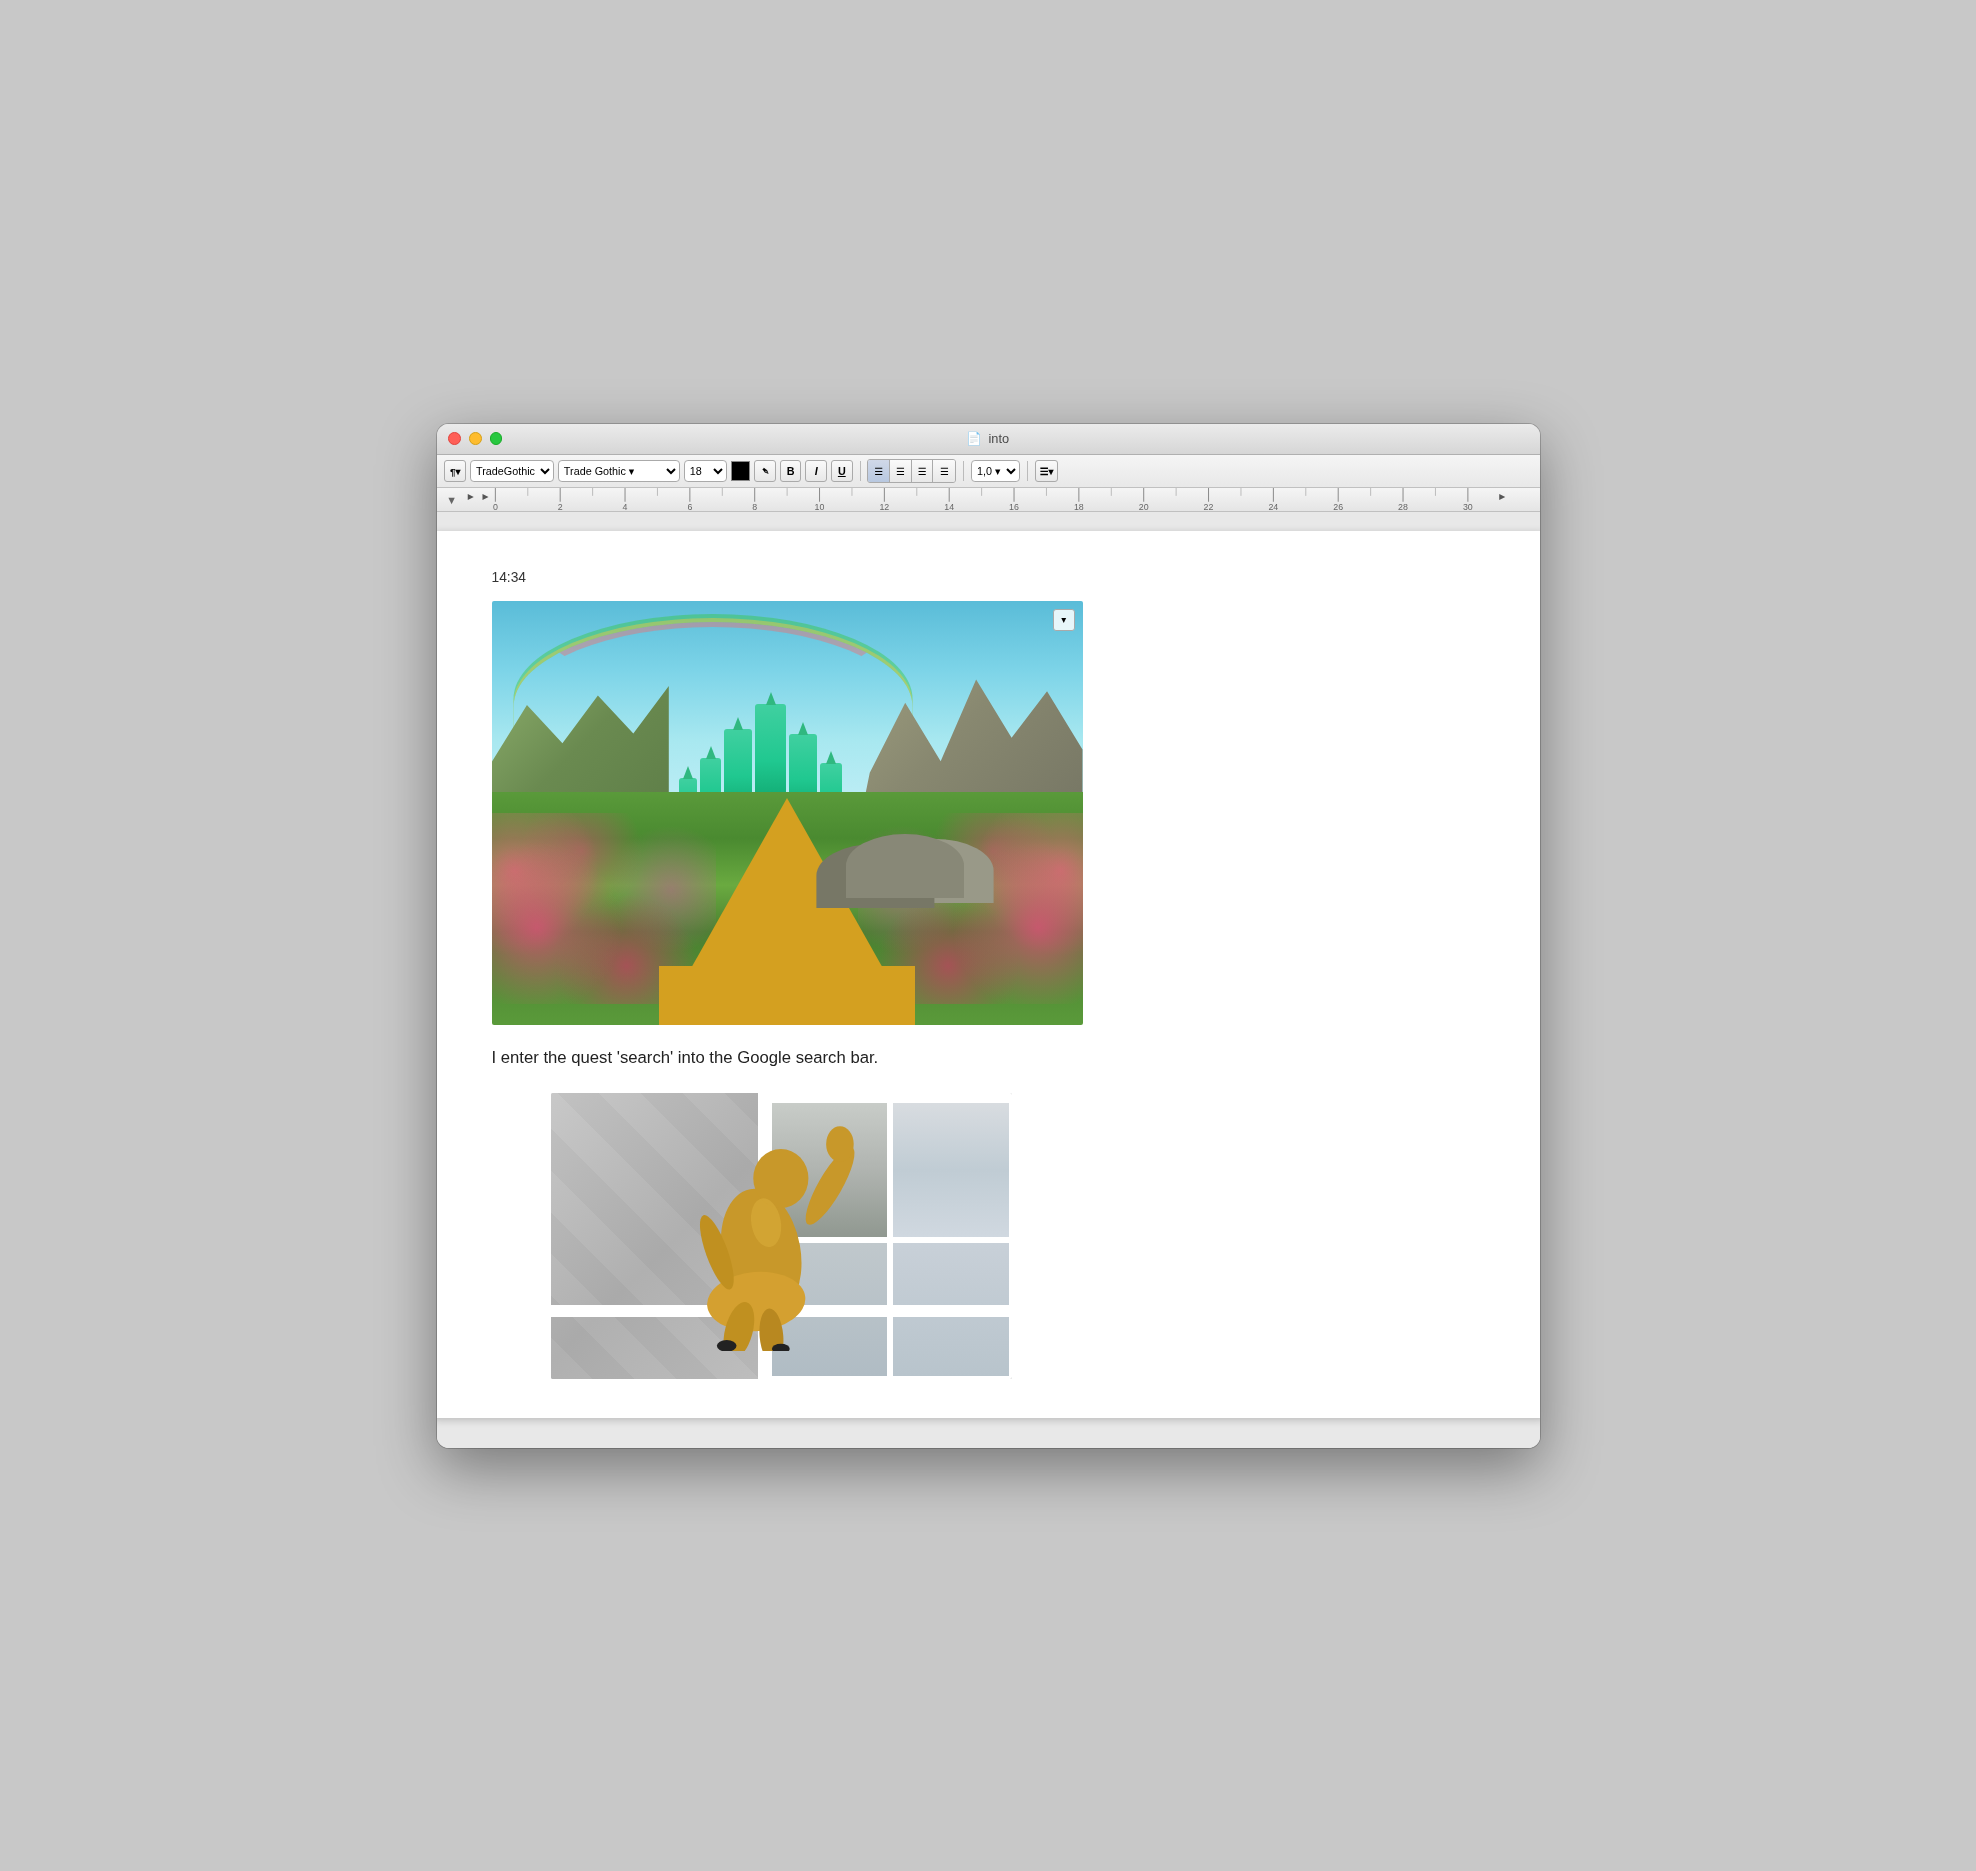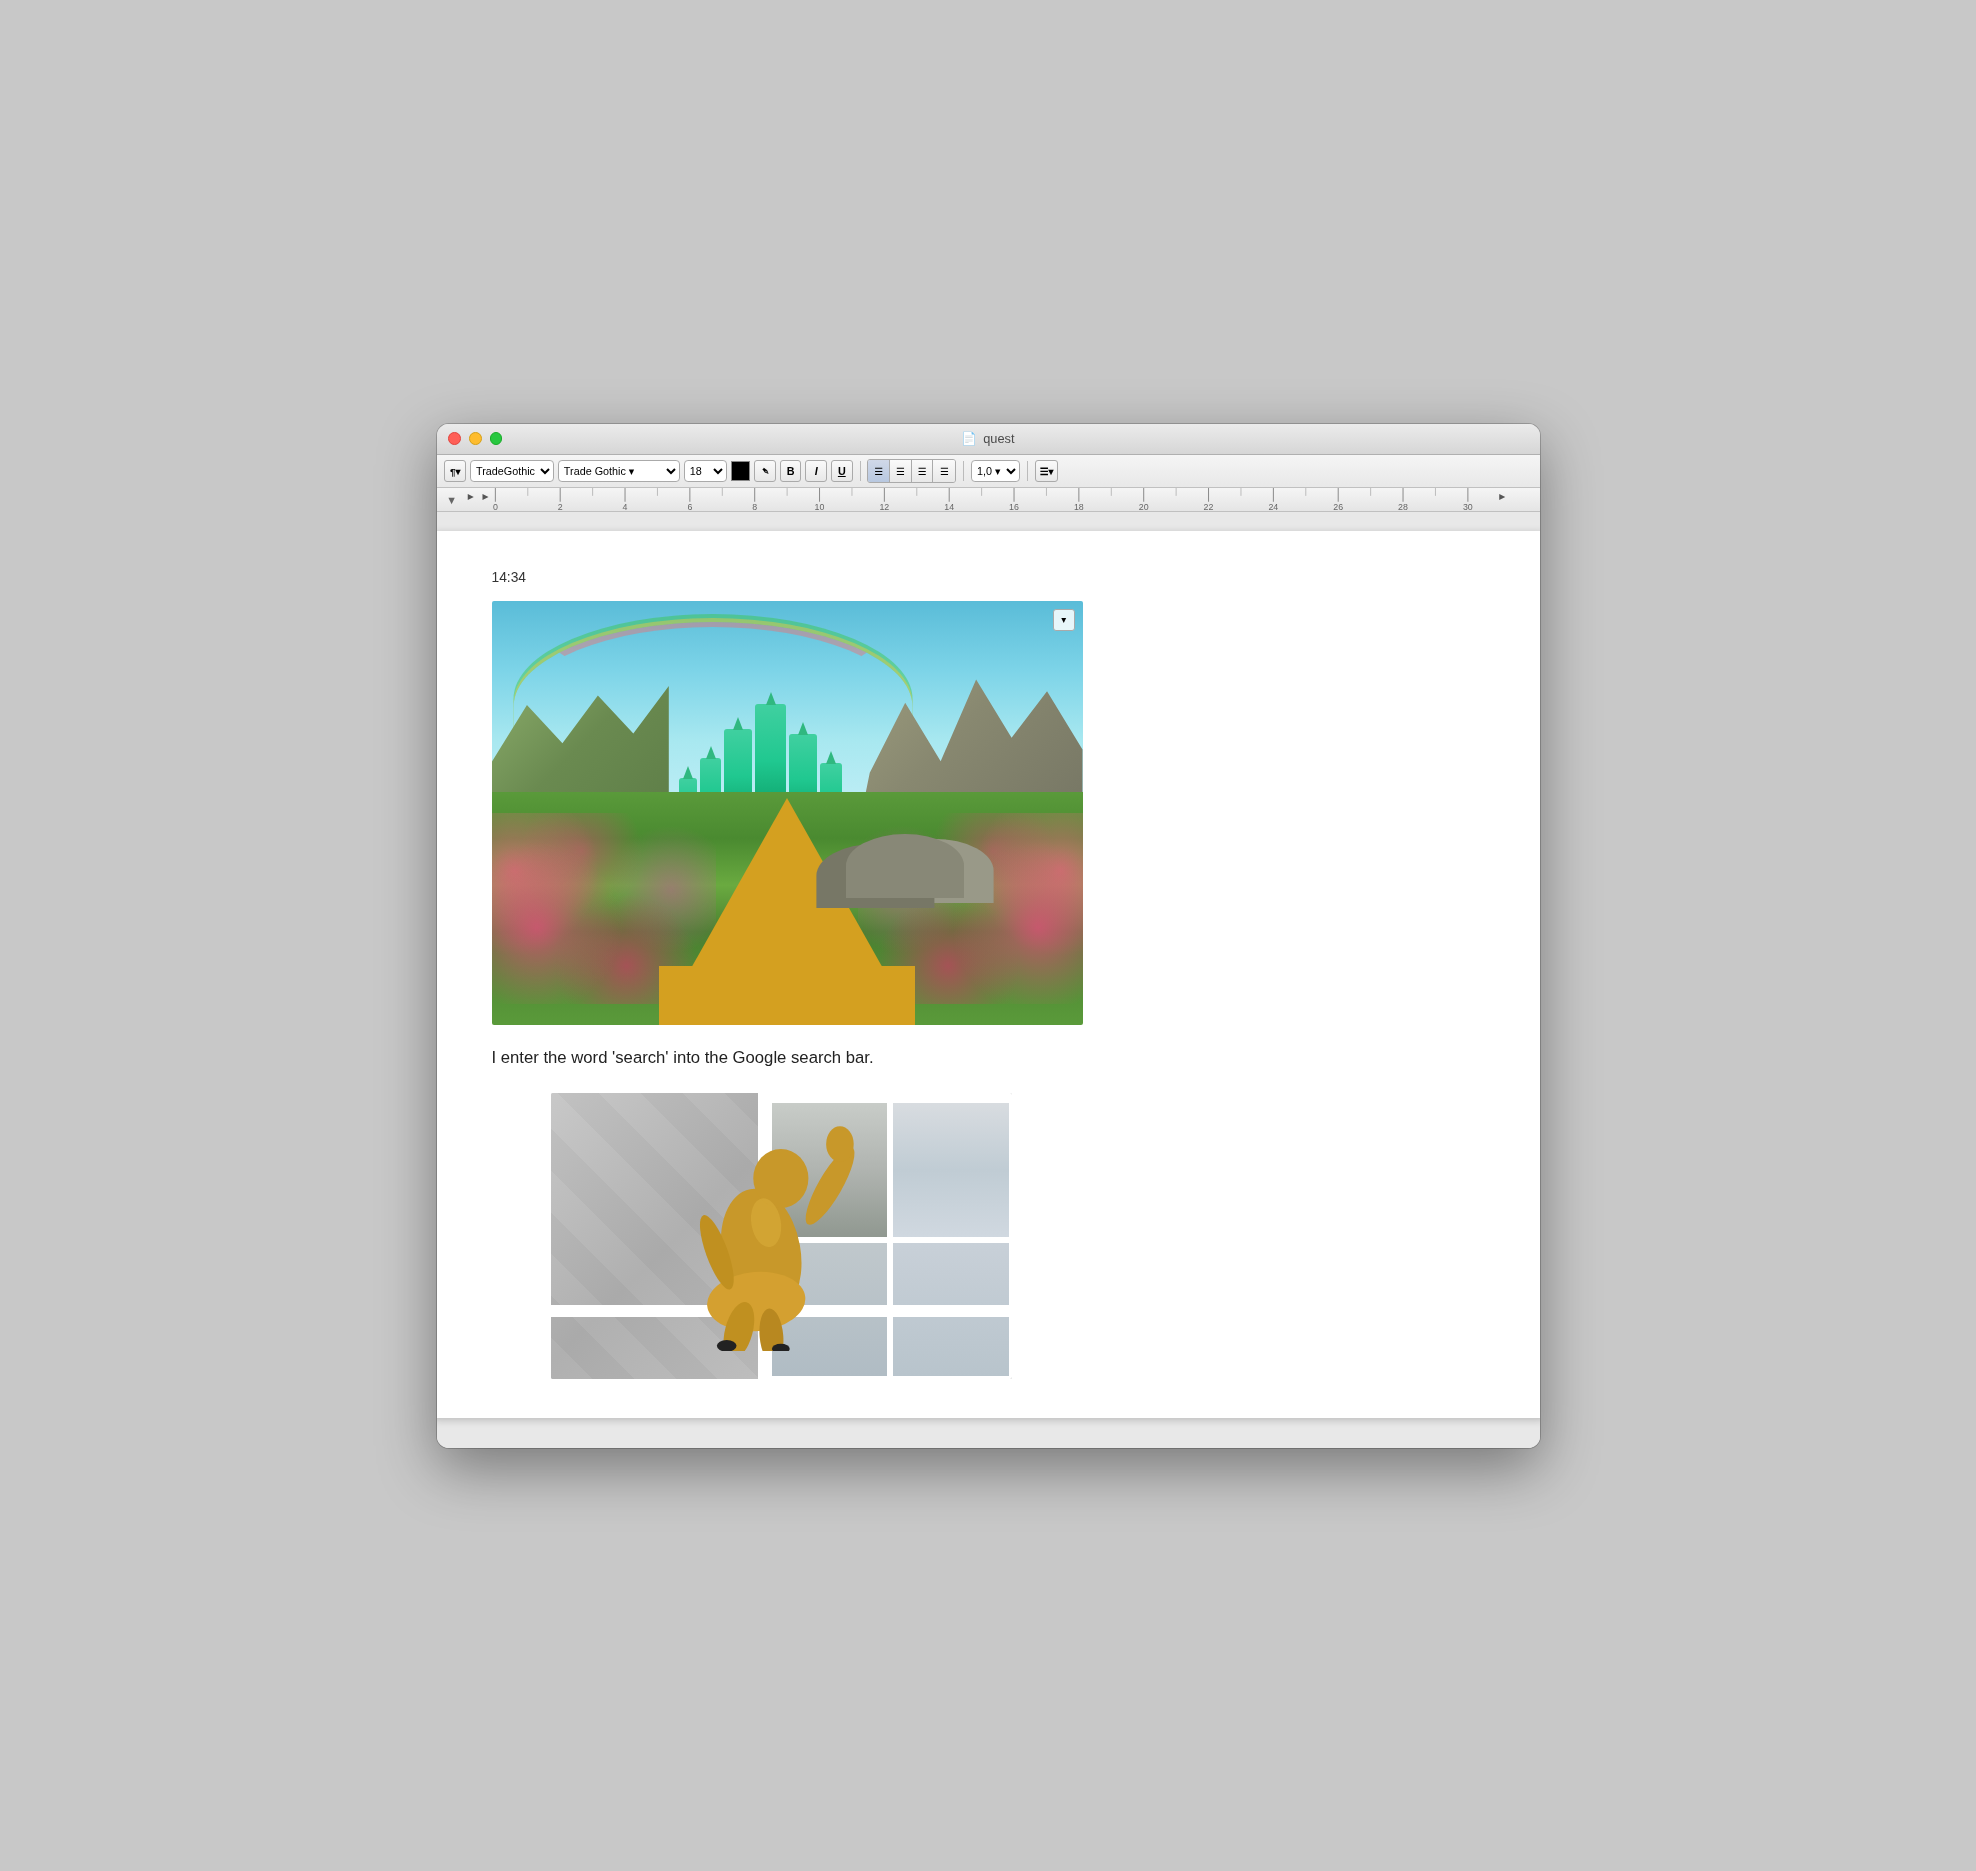--- a/index.html
+++ b/index.html
@@ -459,21 +459,21 @@
 <div class="window">
 
   <div class="title-bar">
     <div class="traffic-lights">
       <div class="traffic-light close"></div>
       <div class="traffic-light minimize"></div>
       <div class="traffic-light maximize"></div>
     </div>
     <div class="window-title">
       <span class="title-icon" style="background:none; font-size:12.8px;">📄</span>
-      <span>quest</span>
+      <span>into</span>
     </div>
   </div>
 
   <div class="toolbar">
     <button class="toolbar-btn" style="font-size:9.9px;">¶▾</button>
     <select class="toolbar-select">
       <option>TradeGothic</option>
     </select>
     <select class="toolbar-select" style="width:122px;">
       <option>Trade Gothic ▾</option>
@@ -625,21 +625,21 @@
           <div class="yellow-road-ext"></div>
 
           <div class="rocks"></div>
         </div>
 
         <div class="image-dropdown-btn">
           <span>▾</span>
         </div>
       </div>
 
-      <p class="caption-text">I enter the word 'search' into the Google search bar.</p>
+      <p class="caption-text">I enter the quest 'search' into the Google search bar.</p>
 
       <div class="image-container-2">
         <div class="figure-scene">
 
           <div class="wall-texture"></div>
 
           <div class="window-frame">
             <div class="window-pane window-pane-tree" style="background: linear-gradient(180deg, #c8ccc8 0%, #b0b4b0 50%, #909890 100%);"></div>
             <div class="window-pane" style="background: linear-gradient(180deg, #d8dce0 0%, #c0ccd4 50%, #d0d8e0 100%);"></div>
             <div class="window-pane" style="background: linear-gradient(180deg, #c0c8cc 0%, #b0bcc4 100%);"></div>

